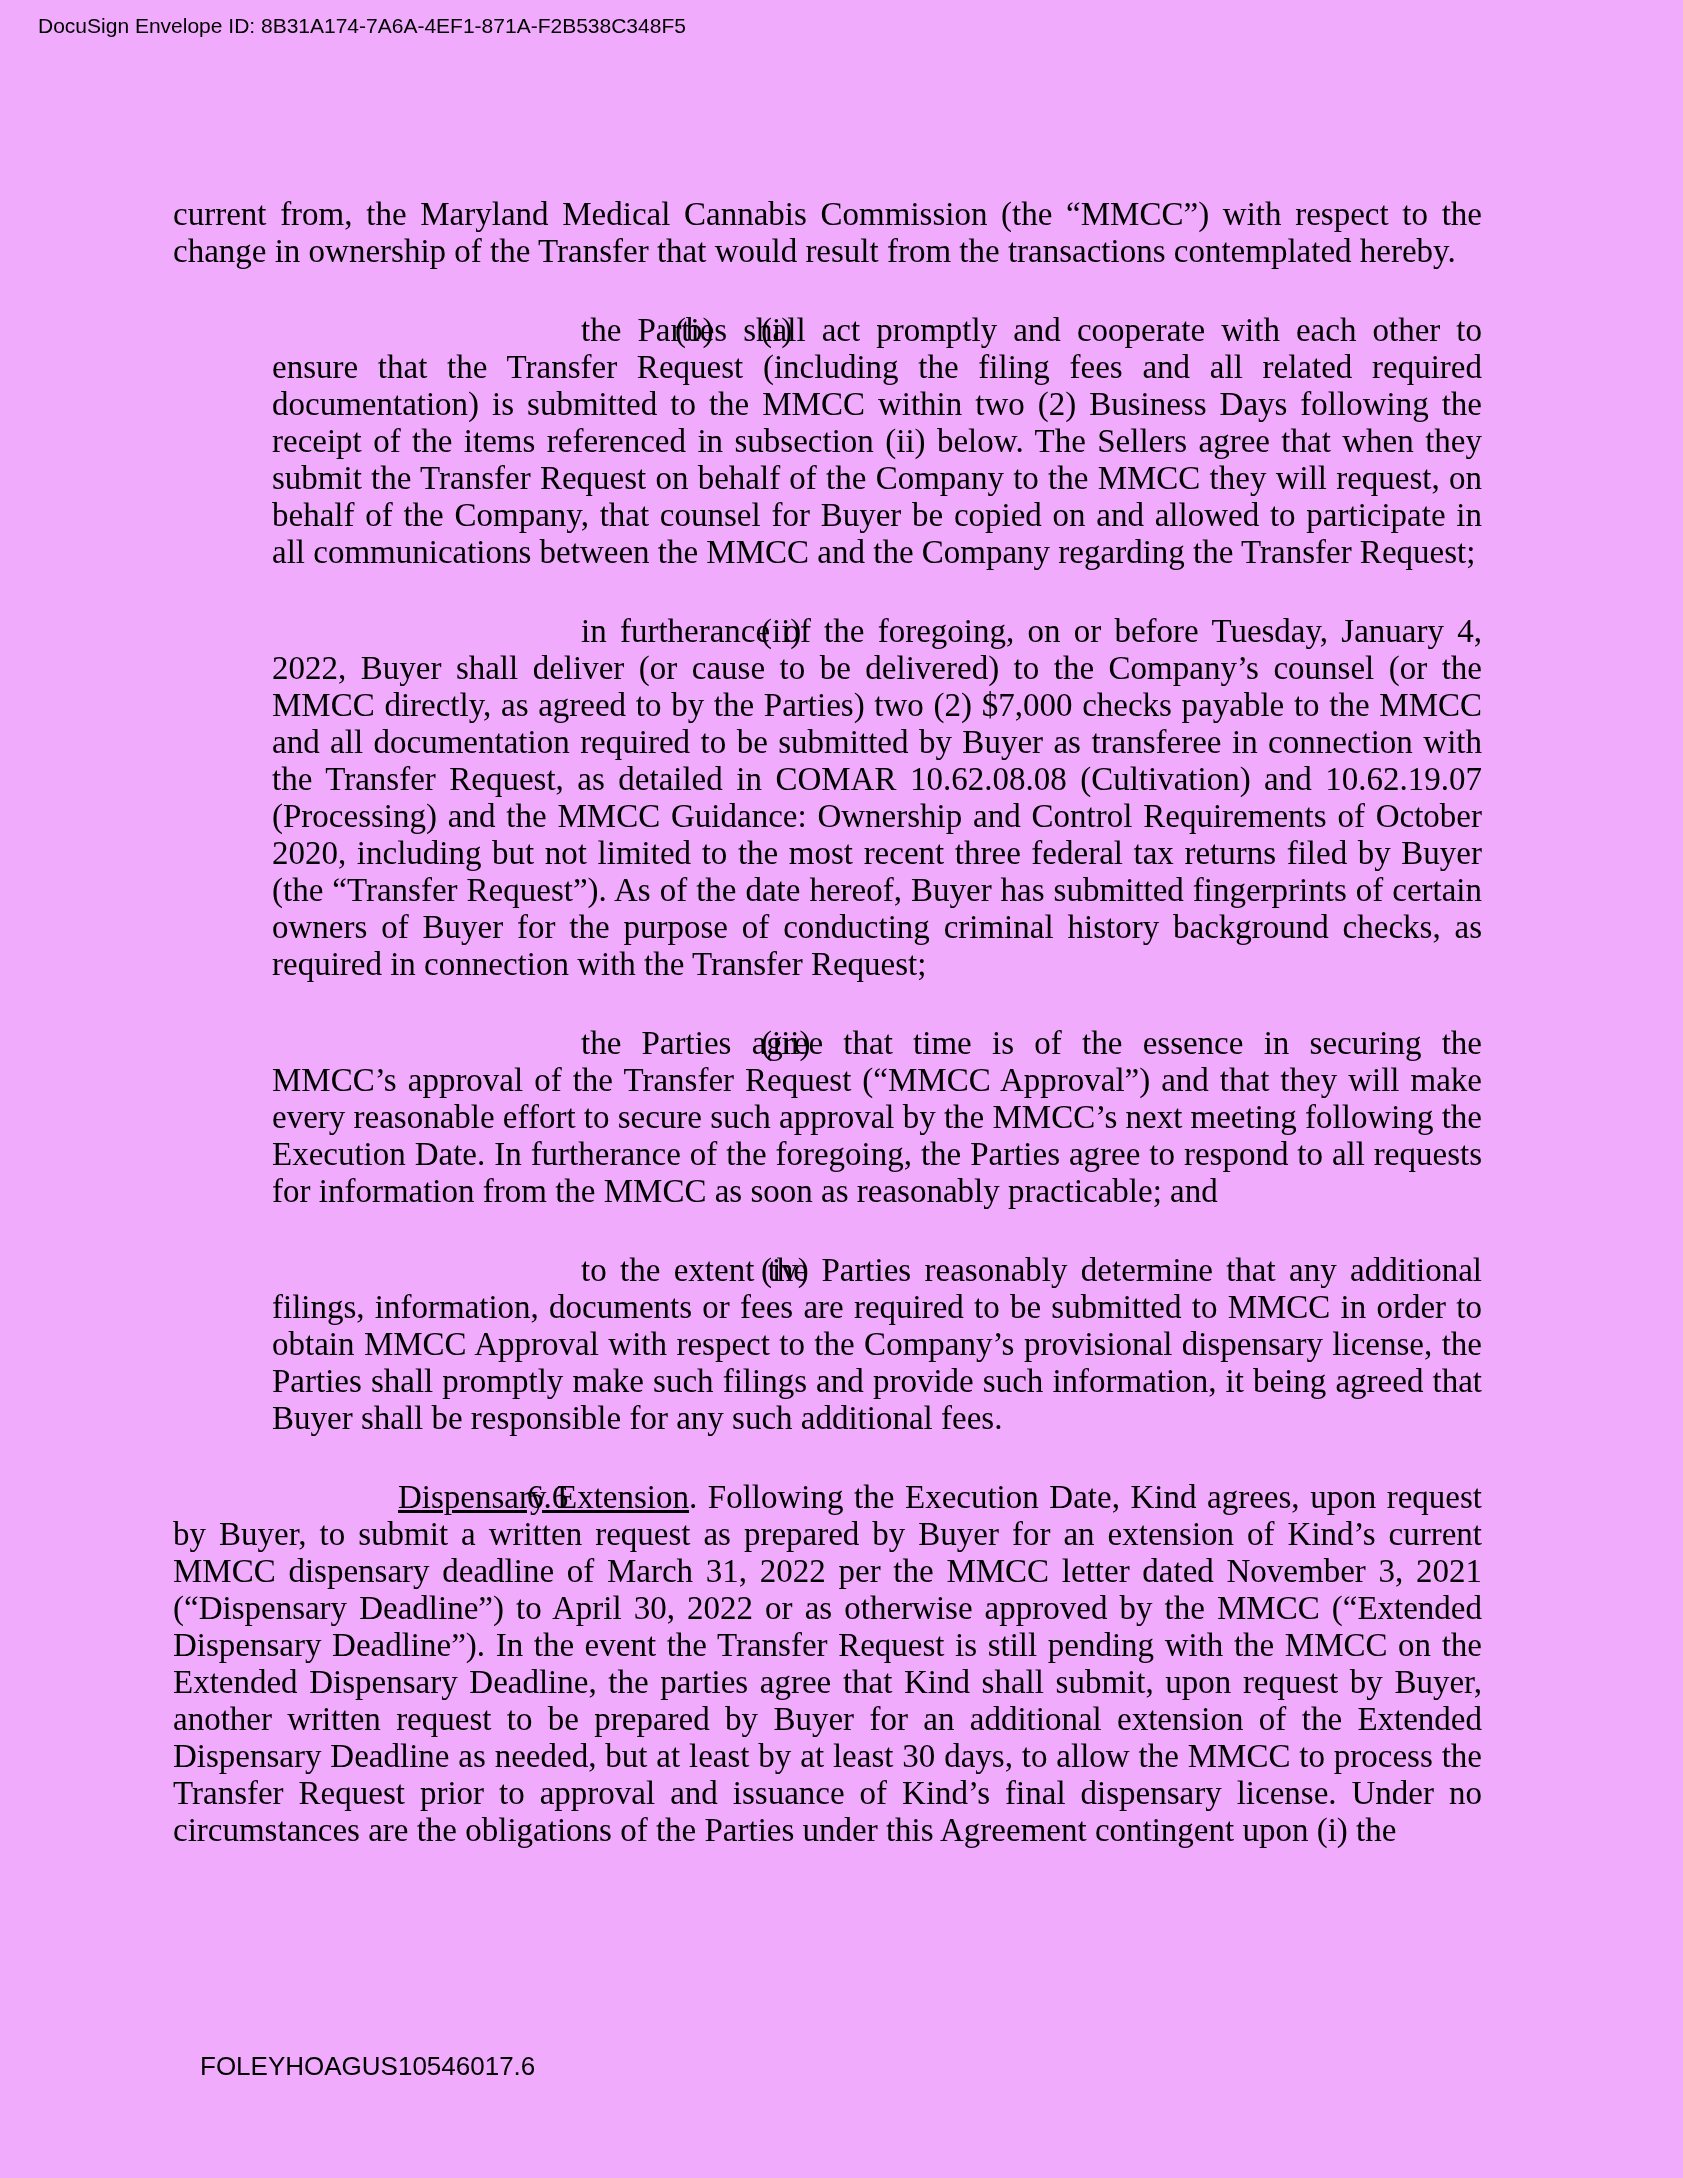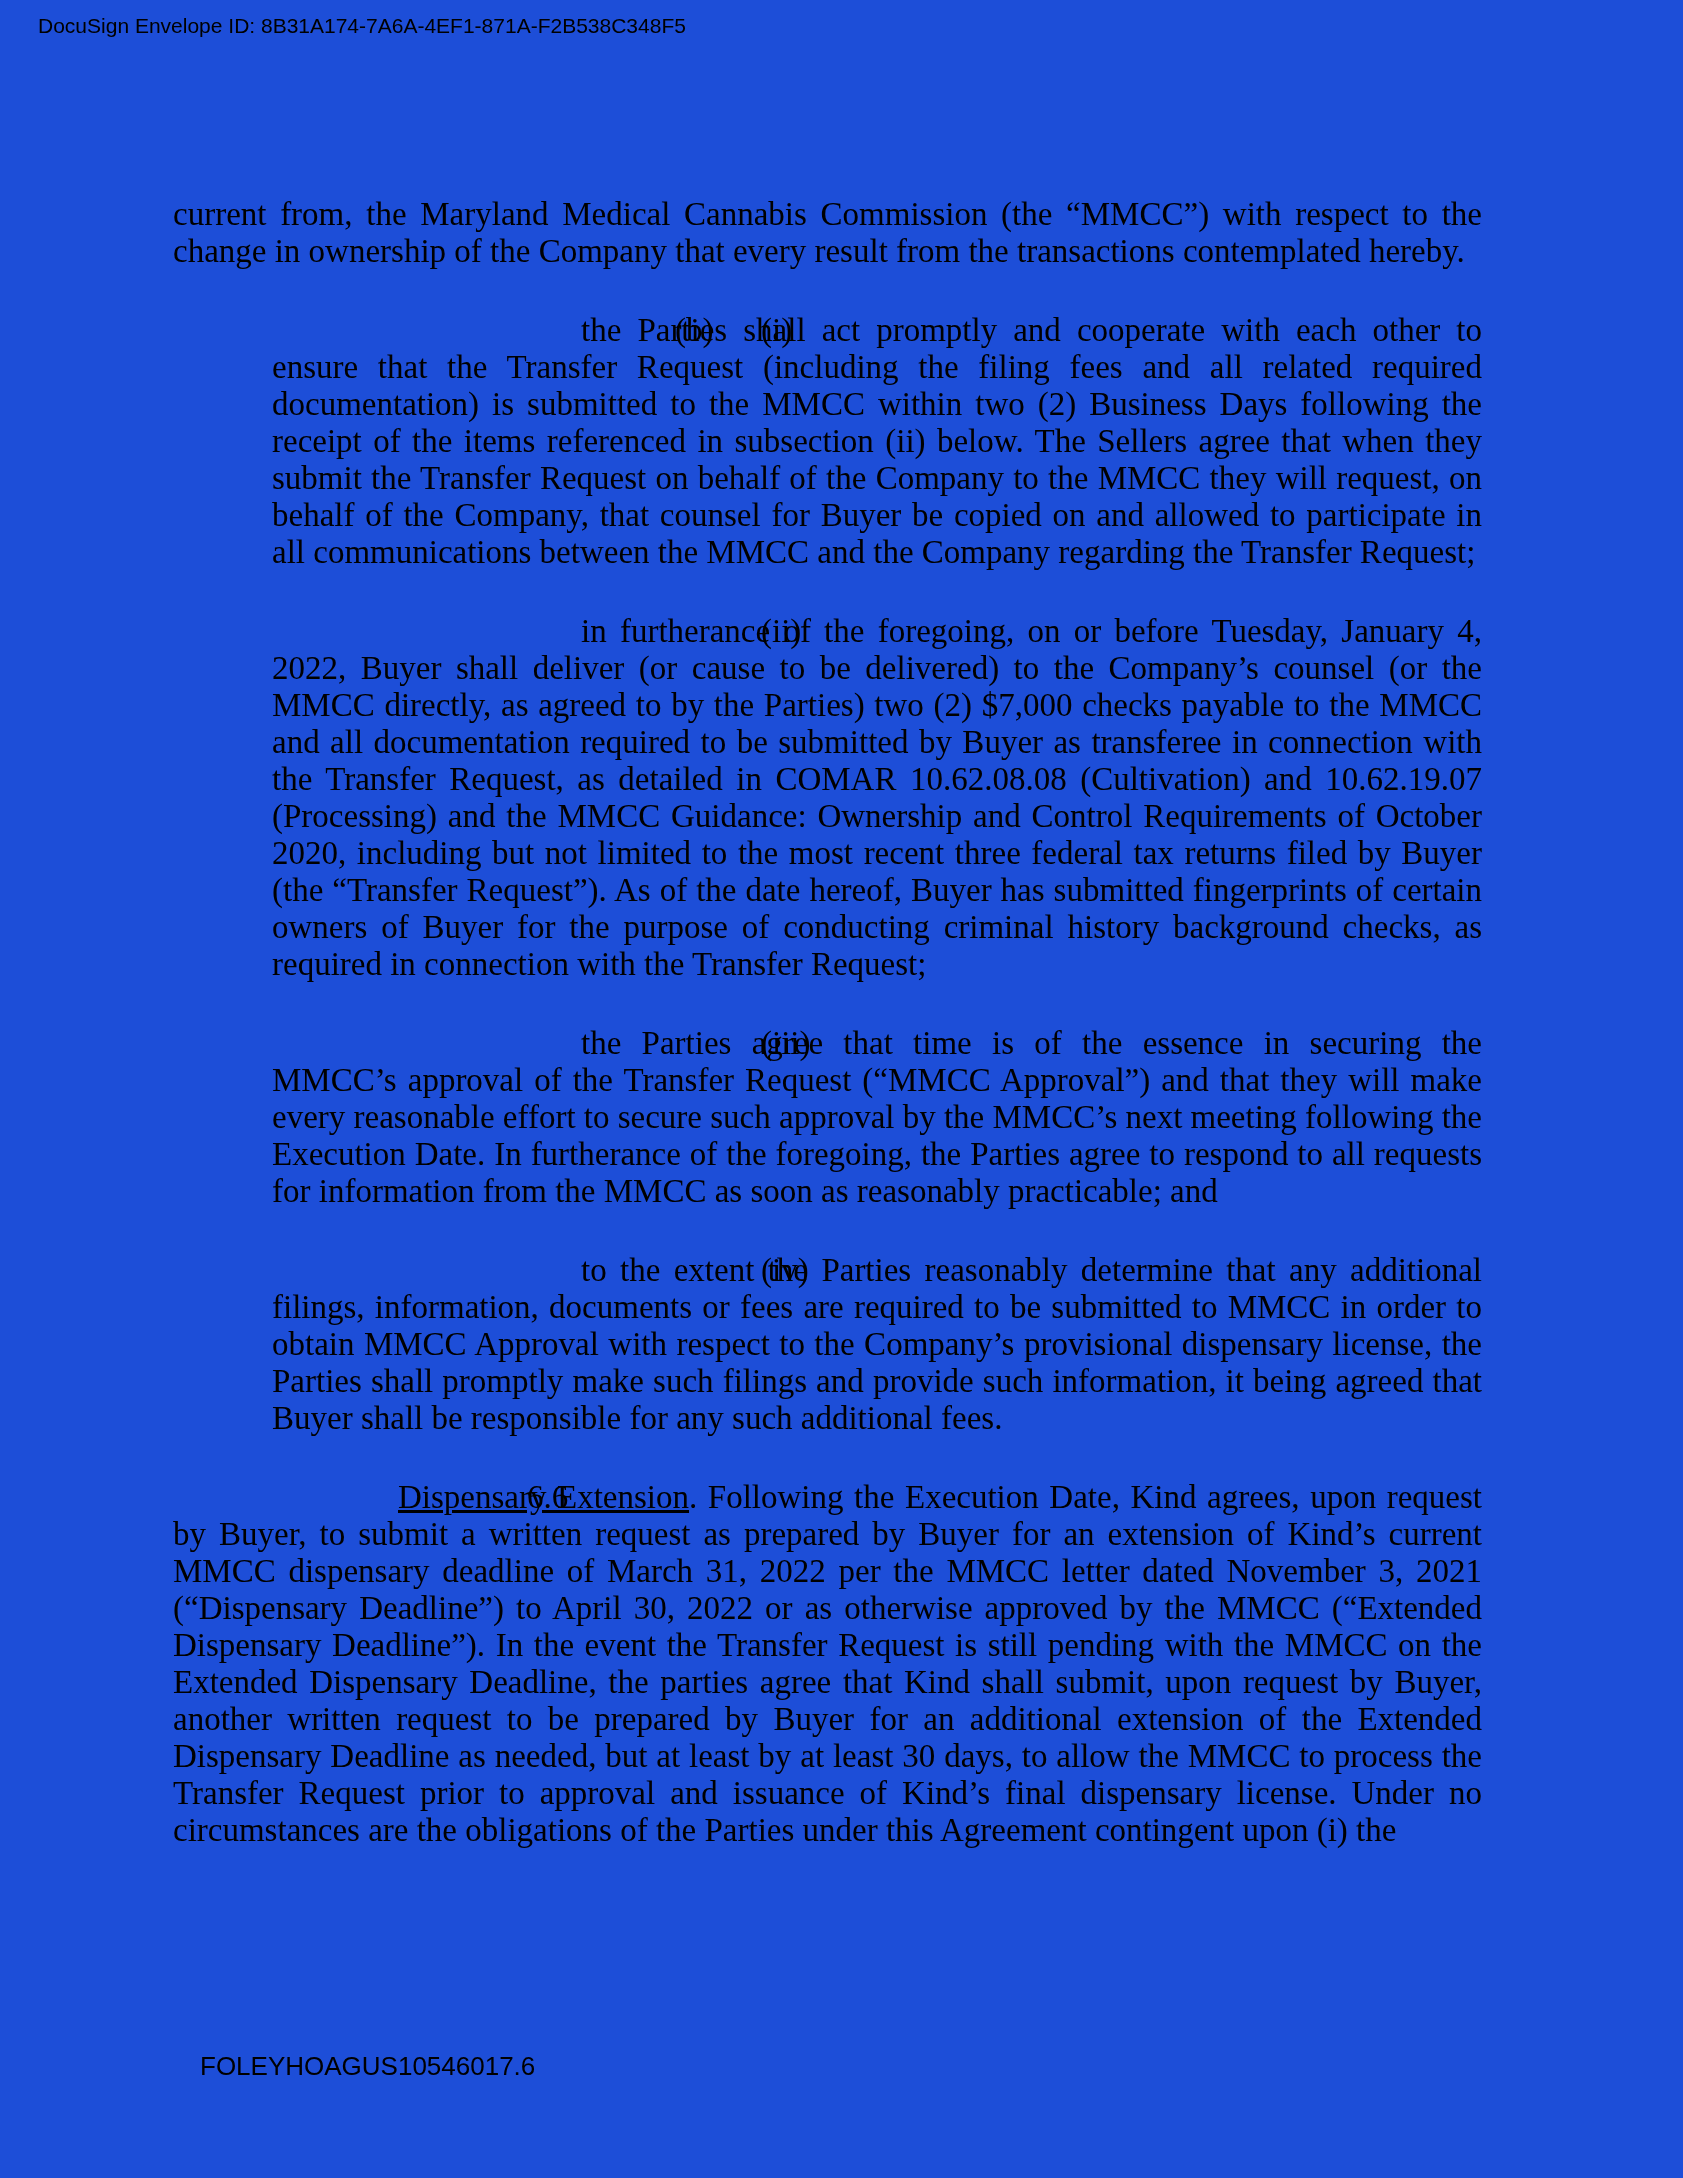--- a/index.html
+++ b/index.html
@@ -1,20 +1,20 @@
 <!DOCTYPE html>
 <html><head>
 <meta charset="utf-8">
 <style>
   html, body { margin: 0; padding: 0; background: #e8e8e8; }
   .page {
     position: relative;
     width: 1683px;
     height: 2178px;
-    background: #1d4ed8;
+    background: #f0abfc;
     color: #000000;
     overflow: hidden;
   }
   .docusign-header {
     position: absolute;
     left: 38px;
     top: 14px;
     font-family: "Liberation Sans", "DejaVu Sans", sans-serif;
     font-size: 21px;
     color: #000000;
@@ -55,21 +55,21 @@
 </style>
 </head>
 <body>
 
 <div class="page">
 
   <div class="docusign-header">DocuSign Envelope ID: 8B31A174-7A6A-4EF1-871A-F2B538C348F5</div>
 
   <div class="doc-body">
 
-    <p class="para"><span>current from, the Maryland Medical Cannabis Commission (the “</span><span class="b">MMCC</span><span>”) with respect to the change in ownership of the Company that every result from the transactions contemplated hereby.</span></p>
+    <p class="para"><span>current from, the Maryland Medical Cannabis Commission (the “</span><span class="b">MMCC</span><span>”) with respect to the change in ownership of the Transfer that would result from the transactions contemplated hereby.</span></p>
 
     <p class="para p-b"><span class="plabel">(b)</span></p>
 
     <p class="para p-sub"><span class="plabel">(i)</span><span>the Parties shall act promptly and cooperate with each other to ensure that the Transfer Request (including the filing fees and all related required documentation) is submitted to the MMCC within two (2) Business Days following the receipt of the items referenced in subsection (ii) below.  The Sellers agree that when they submit the Transfer Request on behalf of the Company to the MMCC they will request, on behalf of the Company, that counsel for Buyer be copied on and allowed to participate in all communications between the MMCC and the Company regarding the Transfer Request;</span></p>
 
     <p class="para p-sub"><span class="plabel">(ii)</span><span>in furtherance of the foregoing, on or before Tuesday, January 4, 2022, Buyer shall deliver (or cause to be delivered) to the Company’s counsel (or the MMCC directly, as agreed to by the Parties) two (2) $7,000 checks payable to the MMCC and all documentation required to be submitted by Buyer as transferee in connection with the Transfer Request, as detailed in COMAR 10.62.08.08 (Cultivation) and 10.62.19.07 (Processing) and the MMCC Guidance: Ownership and Control Requirements of October 2020, including but not limited to the most recent three federal tax returns filed by Buyer (the “</span><span class="b">Transfer Request</span><span>”). As of the date hereof, Buyer has submitted fingerprints of certain owners of Buyer for the purpose of conducting criminal history background checks, as required in connection with the Transfer Request;</span></p>
 
     <p class="para p-sub"><span class="plabel">(iii)</span><span>the Parties agree that time is of the essence in securing the MMCC’s approval of the Transfer Request (“</span><span class="b">MMCC Approval</span><span>”) and that they will make every reasonable effort to secure such approval by the MMCC’s next meeting following the Execution Date.  In furtherance of the foregoing, the Parties agree to respond to all requests for information from the MMCC as soon as reasonably practicable; and</span></p>
 
     <p class="para p-sub"><span class="plabel">(iv)</span><span>to the extent the Parties reasonably determine that any additional filings, information, documents or fees are required to be submitted to MMCC in order to obtain MMCC Approval with respect to the Company’s provisional dispensary license, the Parties shall promptly make such filings and provide such information, it being agreed that Buyer shall be responsible for any such additional fees.</span></p>

